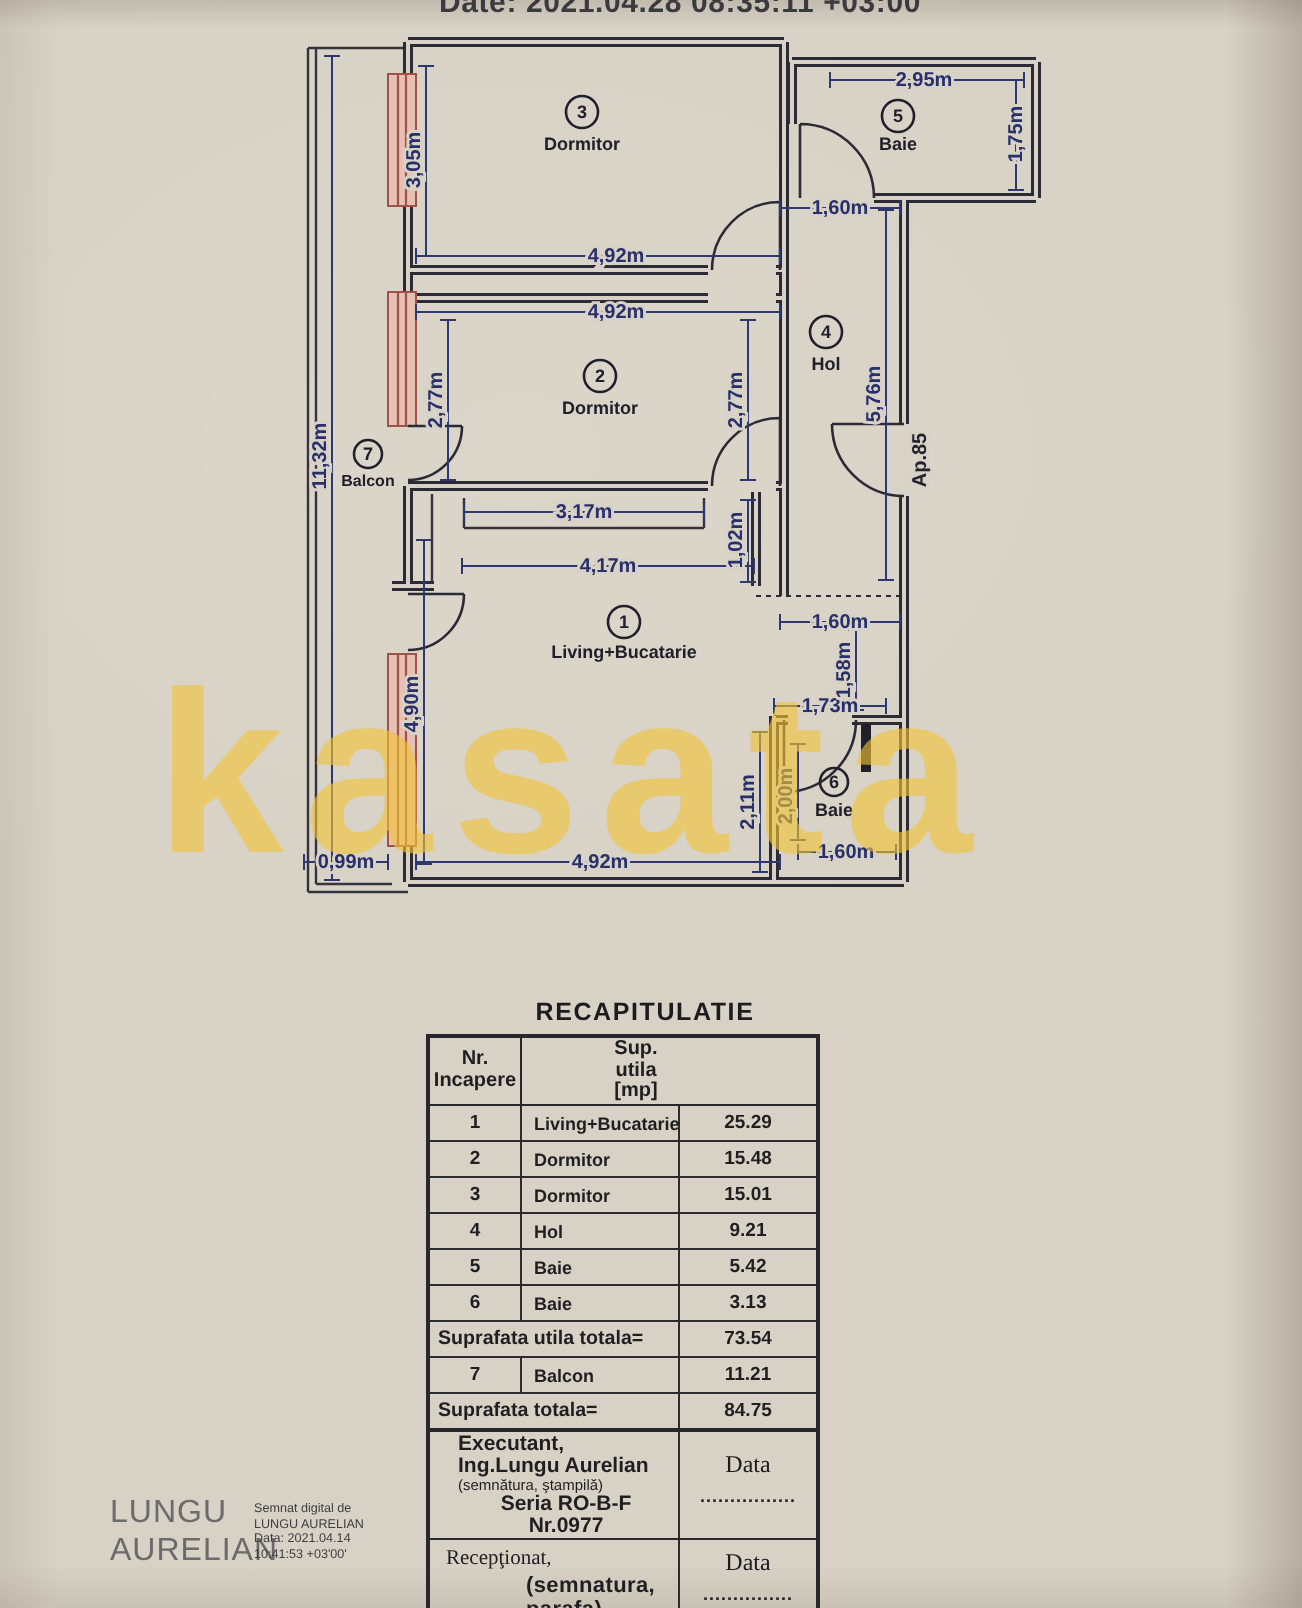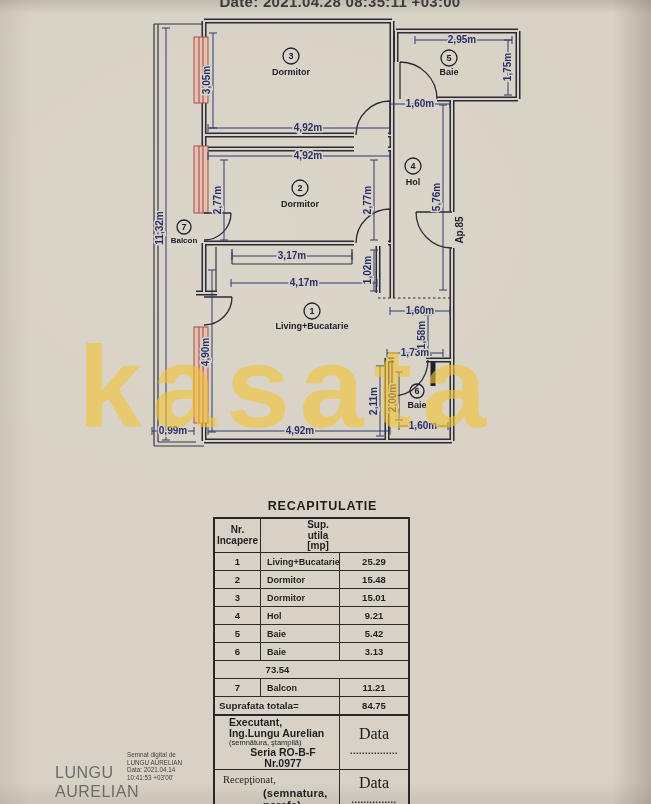--- a/index.html
+++ b/index.html
@@ -60,29 +60,29 @@
   .srow{display:grid;grid-template-columns:125px 1fr;border-bottom:1.2px solid #2b2b30;height:17px;}
   .slabel{display:flex;align-items:center;padding-left:4px;font-weight:bold;font-size:9.8px;border-right:1.2px solid #2b2b30;}
   .sval{display:flex;align-items:center;justify-content:center;font-weight:bold;font-size:9.5px;}
   .totrow{border-bottom:2px solid #27272c;}
   .exec{display:grid;grid-template-columns:125px 1fr;height:53px;border-bottom:1.6px solid #27272c;}
   .exec-left{border-right:1.2px solid #2b2b30;padding:1px 2px 0 14px;}
   .e1{font-weight:bold;font-size:10.5px;line-height:11px;}
   .e-note{font-size:7.5px;line-height:8px;}
   .e-seria{font-weight:bold;font-size:10.5px;line-height:11px;text-align:center;}
   .exec-right{display:flex;flex-direction:column;align-items:center;padding-top:9px;}
-  .data-label{font-family:"Liberation Serif",serif;font-size:16px;color:#1c1c1e;}
+  .data-label{font-family:"Liberation Serif",serif;font-size:12px;color:#1c1c1e;}
   .dots{font-size:9px;letter-spacing:0.5px;margin-top:3px;font-weight:bold;}
   .rec{display:grid;grid-template-columns:125px 1fr;height:37px;}
   .rec-left{border-right:1.2px solid #2b2b30;padding:4px 2px 0 8px;}
   .r1{font-family:"Liberation Serif",serif;font-size:10.5px;}
   .r2{font-weight:bold;font-size:11px;margin-top:2px;letter-spacing:0.2px;padding-left:40px;}
   .rec-right{display:flex;flex-direction:column;align-items:center;padding-top:4px;}
   .dsig-name{position:absolute;left:55px;top:747px;font-size:16px;color:#6b6b6b;
-    letter-spacing:0.5px;line-height:19px;margin-top:16px;}
+    letter-spacing:0.5px;line-height:19px;}
   .dsig-small{position:absolute;left:127px;top:751px;width:70px;font-size:6.3px;line-height:7.6px;color:#3f3f42;}
 </style>
 </head>
 <body>
 
 <div class="page">
 
   <div class="date-stamp">Date: 2021.04.28 08:35:11 +03:00</div>
 
   <svg class="plan-svg" width="651" height="470" viewBox="0 0 651 470">
@@ -227,20 +227,21 @@
       <div class="dnr">5</div>
       <div class="dname">Baie</div>
       <div class="dsup">5.42</div>
     </div>
     <div class="drow">
       <div class="dnr">6</div>
       <div class="dname">Baie</div>
       <div class="dsup">3.13</div>
     </div>
     <div class="srow">
+      <div class="slabel">Suprafata utila totala=</div>
       <div class="sval">73.54</div>
     </div>
     <div class="drow">
       <div class="dnr">7</div>
       <div class="dname">Balcon</div>
       <div class="dsup">11.21</div>
     </div>
     <div class="srow totrow">
       <div class="slabel">Suprafata totala=</div>
       <div class="sval">84.75</div>

